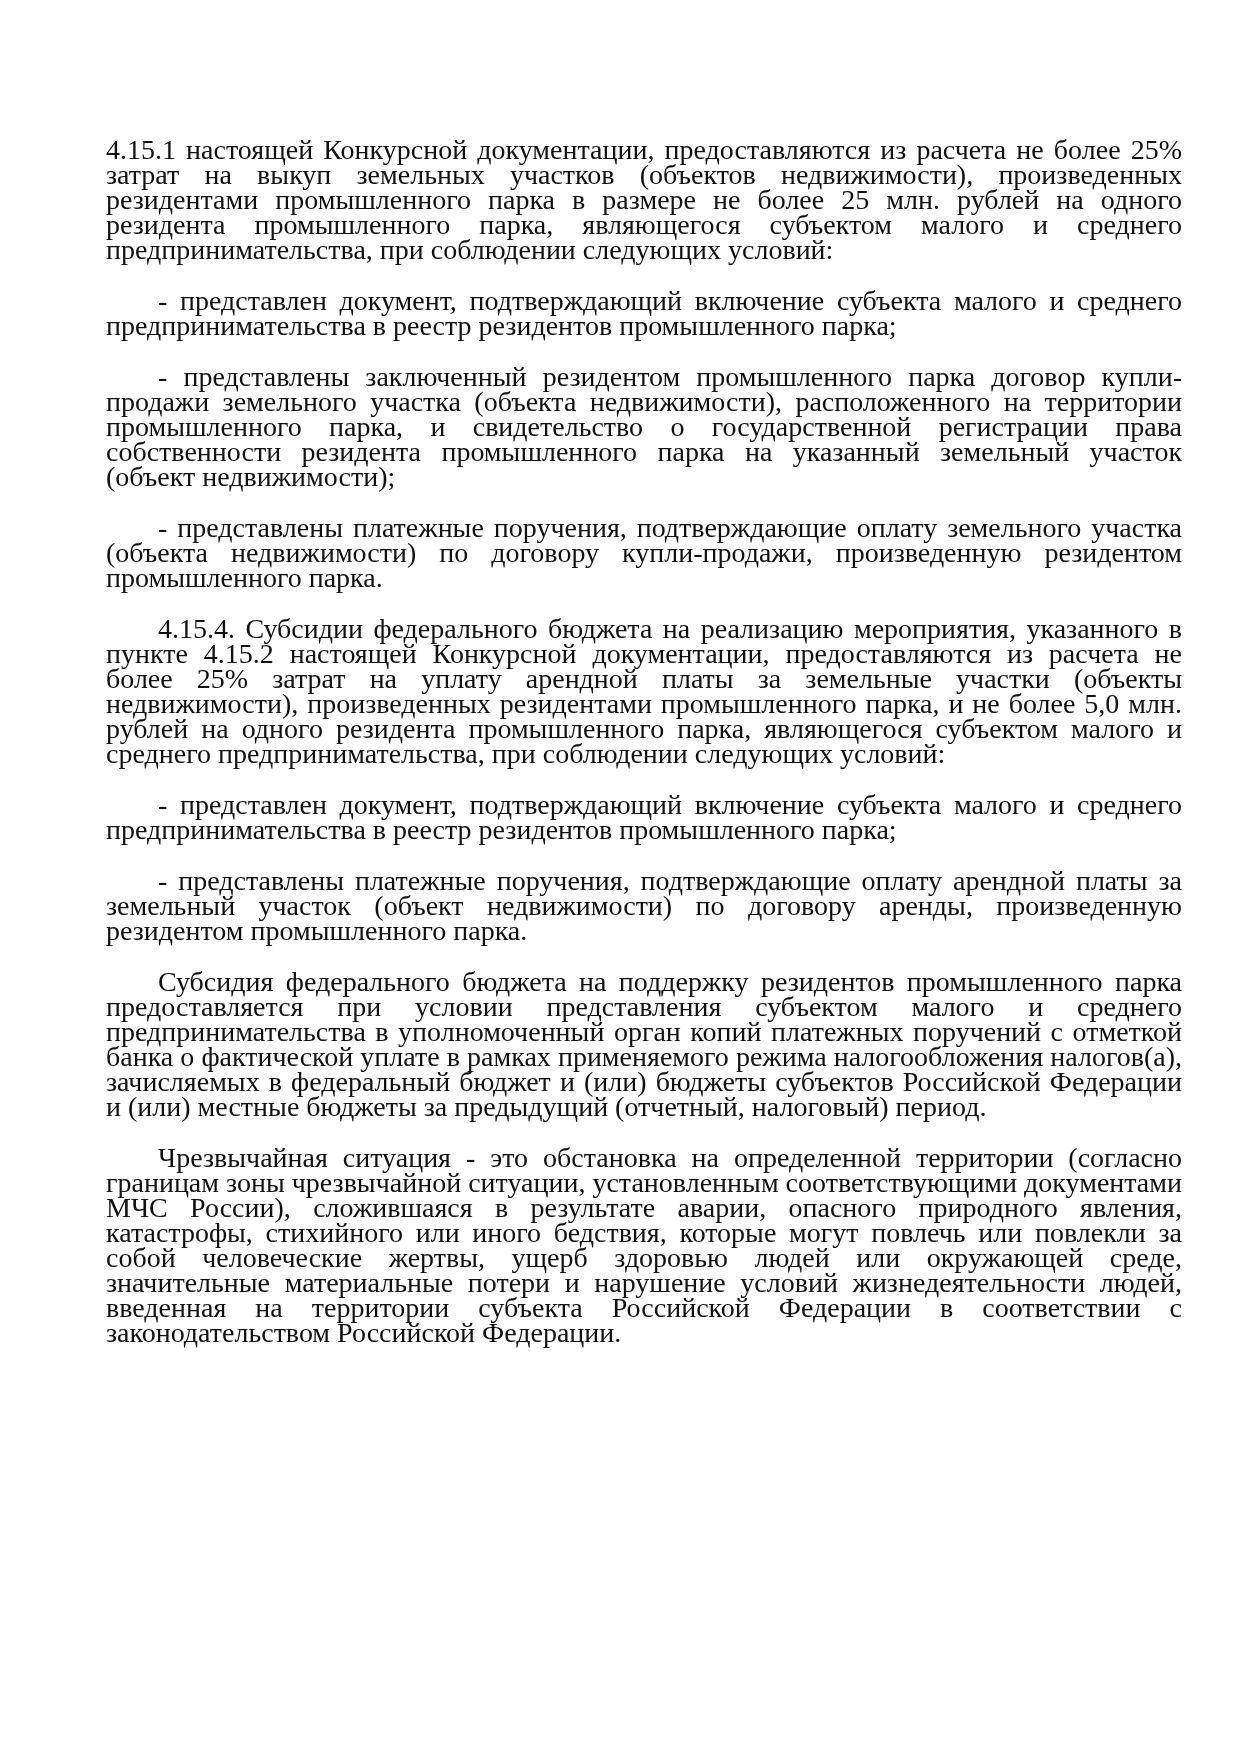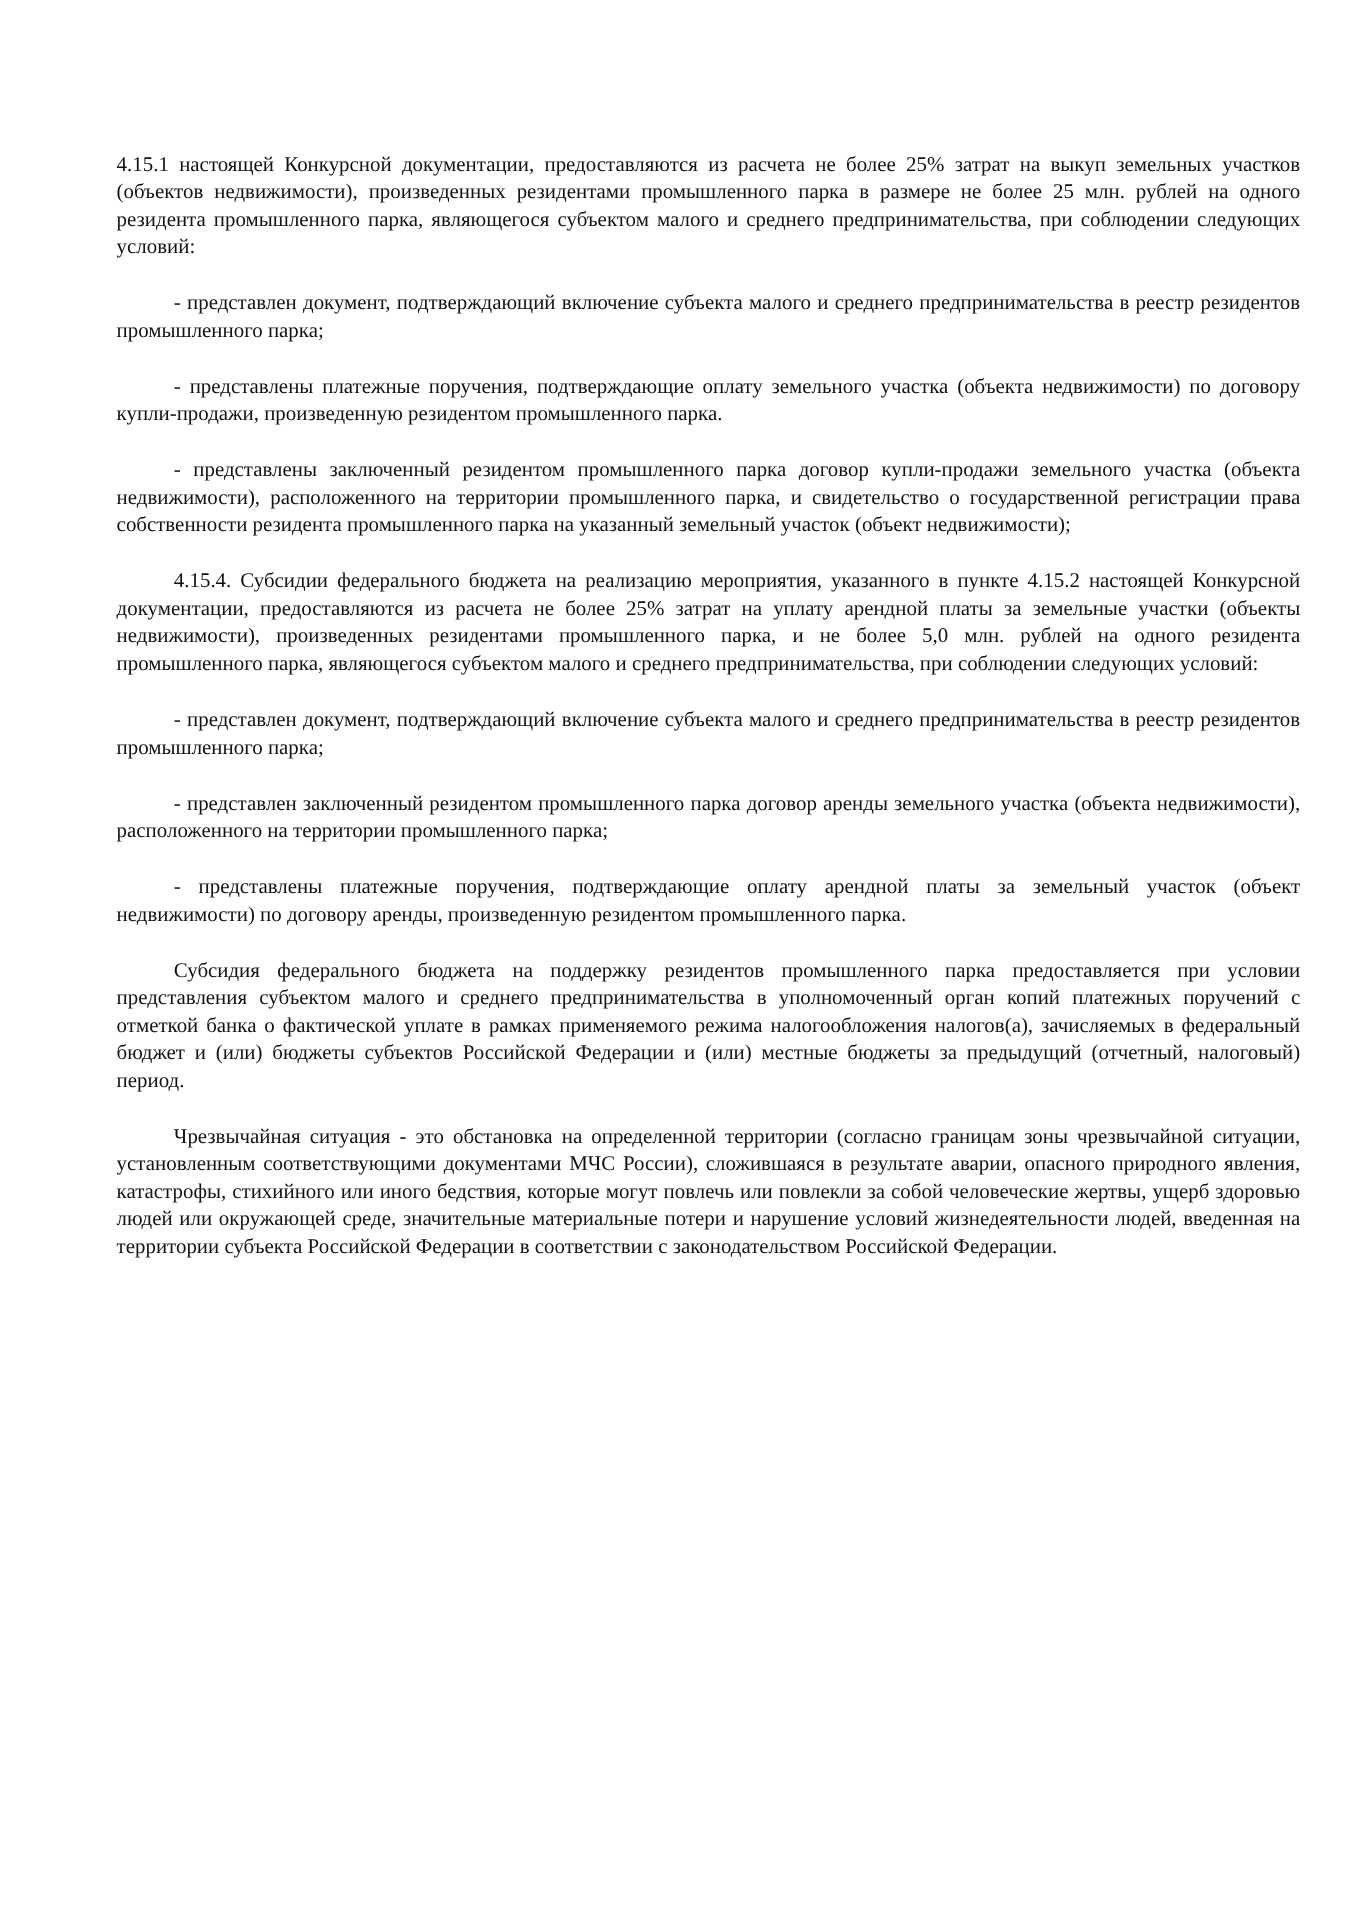--- a/index.html
+++ b/index.html
@@ -12,40 +12,39 @@
     height: 1754px;
     position: relative;
     overflow: hidden;
   }
   .page {
     position: absolute;
     left: 106px;
     top: 137px;
     width: 1076px;
     font-family: "Liberation Serif", "DejaVu Serif", serif;
-    font-size: 19px;
+    font-size: 28px;
     line-height: 25px;
     color: #111111;
   }
   .para {
     margin: 0 0 26px 0;
     text-align: justify;
     text-indent: 52px;
   }
   .para.noindent {
     text-indent: 0;
   }
 </style>
 </head>
 <body>
 
 <div class="page">
   <p class="para noindent">4.15.1 настоящей Конкурсной документации, предоставляются из расчета не более 25% затрат на выкуп земельных участков (объектов недвижимости), произведенных резидентами промышленного парка в размере не более 25 млн. рублей на одного резидента промышленного парка, являющегося субъектом малого и среднего предпринимательства, при соблюдении следующих условий:</p>
   <p class="para">- представлен документ, подтверждающий включение субъекта малого и среднего предпринимательства в реестр резидентов промышленного парка;</p>
+  <p class="para">- представлены заключенный резидентом промышленного парка договор купли-продажи земельного участка (объекта недвижимости), расположенного на территории промышленного парка, и свидетельство о государственной регистрации права собственности резидента промышленного парка на указанный земельный участок (объект недвижимости);</p>
   <p class="para">- представлены платежные поручения, подтверждающие оплату земельного участка (объекта недвижимости) по договору купли-продажи, произведенную резидентом промышленного парка.</p>
-  <p class="para">- представлены заключенный резидентом промышленного парка договор купли-продажи земельного участка (объекта недвижимости), расположенного на территории промышленного парка, и свидетельство о государственной регистрации права собственности резидента промышленного парка на указанный земельный участок (объект недвижимости);</p>
   <p class="para">4.15.4. Субсидии федерального бюджета на реализацию мероприятия, указанного в пункте 4.15.2 настоящей Конкурсной документации, предоставляются из расчета не более 25% затрат на уплату арендной платы за земельные участки (объекты недвижимости), произведенных резидентами промышленного парка, и не более 5,0 млн. рублей на одного резидента промышленного парка, являющегося субъектом малого и среднего предпринимательства, при соблюдении следующих условий:</p>
   <p class="para">- представлен документ, подтверждающий включение субъекта малого и среднего предпринимательства в реестр резидентов промышленного парка;</p>
-  <p class="para">- представлен заключенный резидентом промышленного парка договор аренды земельного участка (объекта недвижимости), расположенного на территории промышленного парка;</p>
   <p class="para">- представлены платежные поручения, подтверждающие оплату арендной платы за земельный участок (объект недвижимости) по договору аренды, произведенную резидентом промышленного парка.</p>
   <p class="para">Субсидия федерального бюджета на поддержку резидентов промышленного парка предоставляется при условии представления субъектом малого и среднего предпринимательства в уполномоченный орган копий платежных поручений с отметкой банка о фактической уплате в рамках применяемого режима налогообложения налогов(а), зачисляемых в федеральный бюджет и (или) бюджеты субъектов Российской Федерации и (или) местные бюджеты за предыдущий (отчетный, налоговый) период.</p>
   <p class="para">Чрезвычайная ситуация - это обстановка на определенной территории (согласно границам зоны чрезвычайной ситуации, установленным соответствующими документами МЧС России), сложившаяся в результате аварии, опасного природного явления, катастрофы, стихийного или иного бедствия, которые могут повлечь или повлекли за собой человеческие жертвы, ущерб здоровью людей или окружающей среде, значительные материальные потери и нарушение условий жизнедеятельности людей, введенная на территории субъекта Российской Федерации в соответствии с законодательством Российской Федерации.</p>
 </div>
 
 </body></html>

